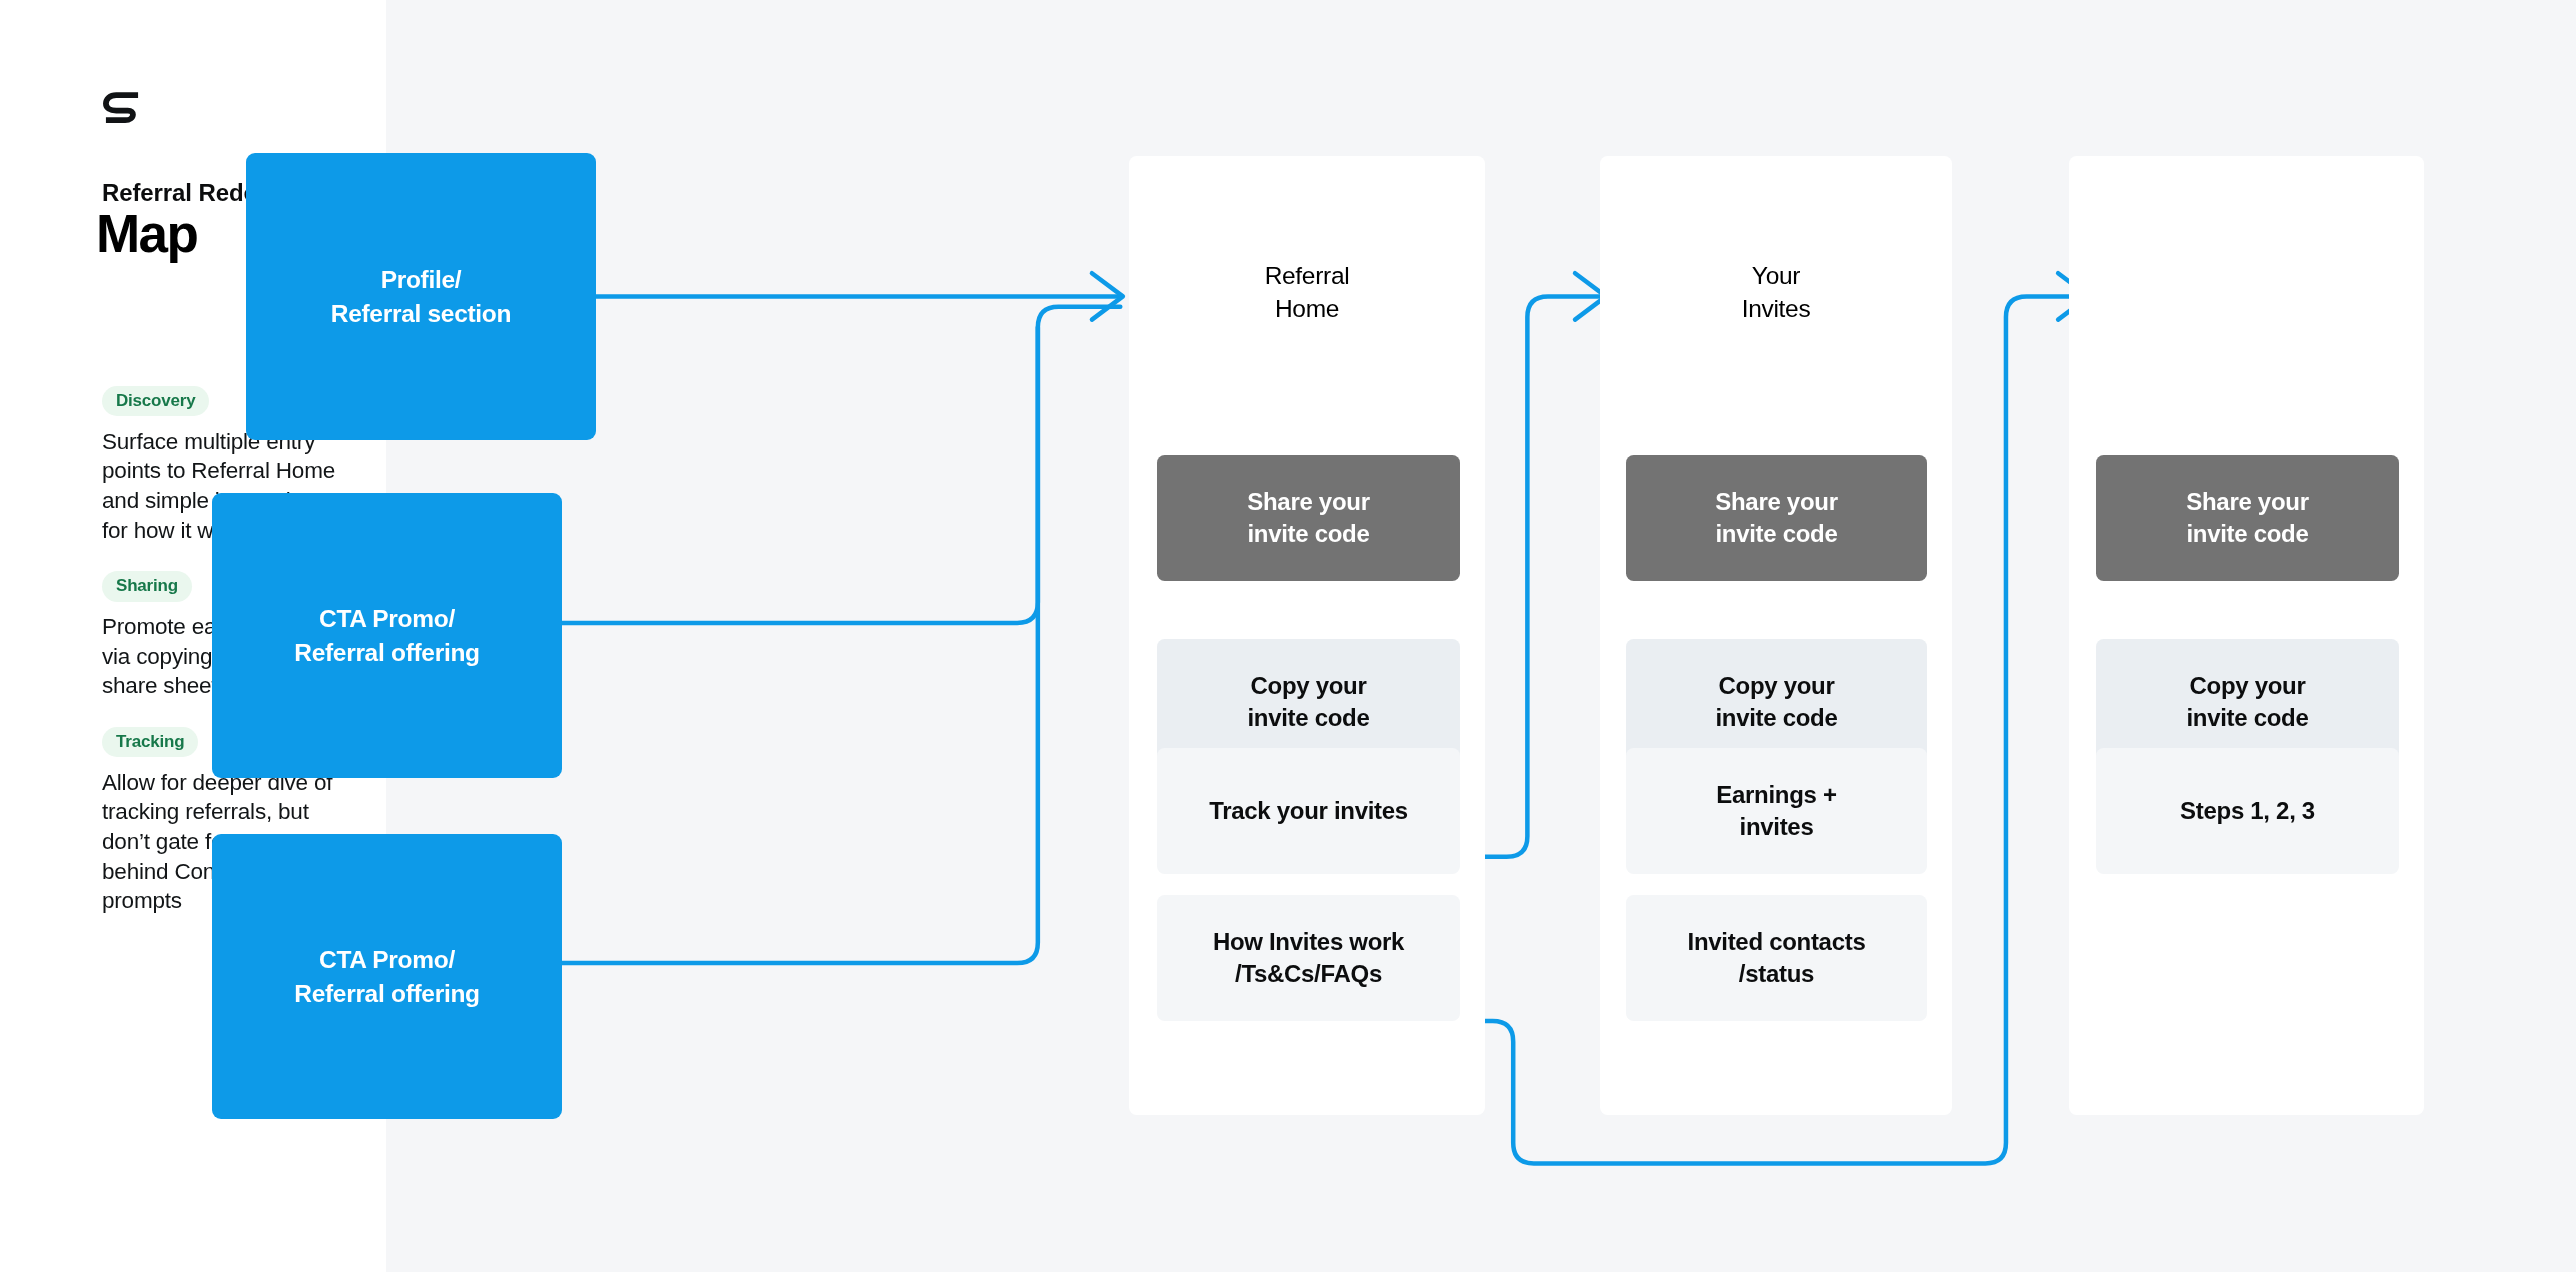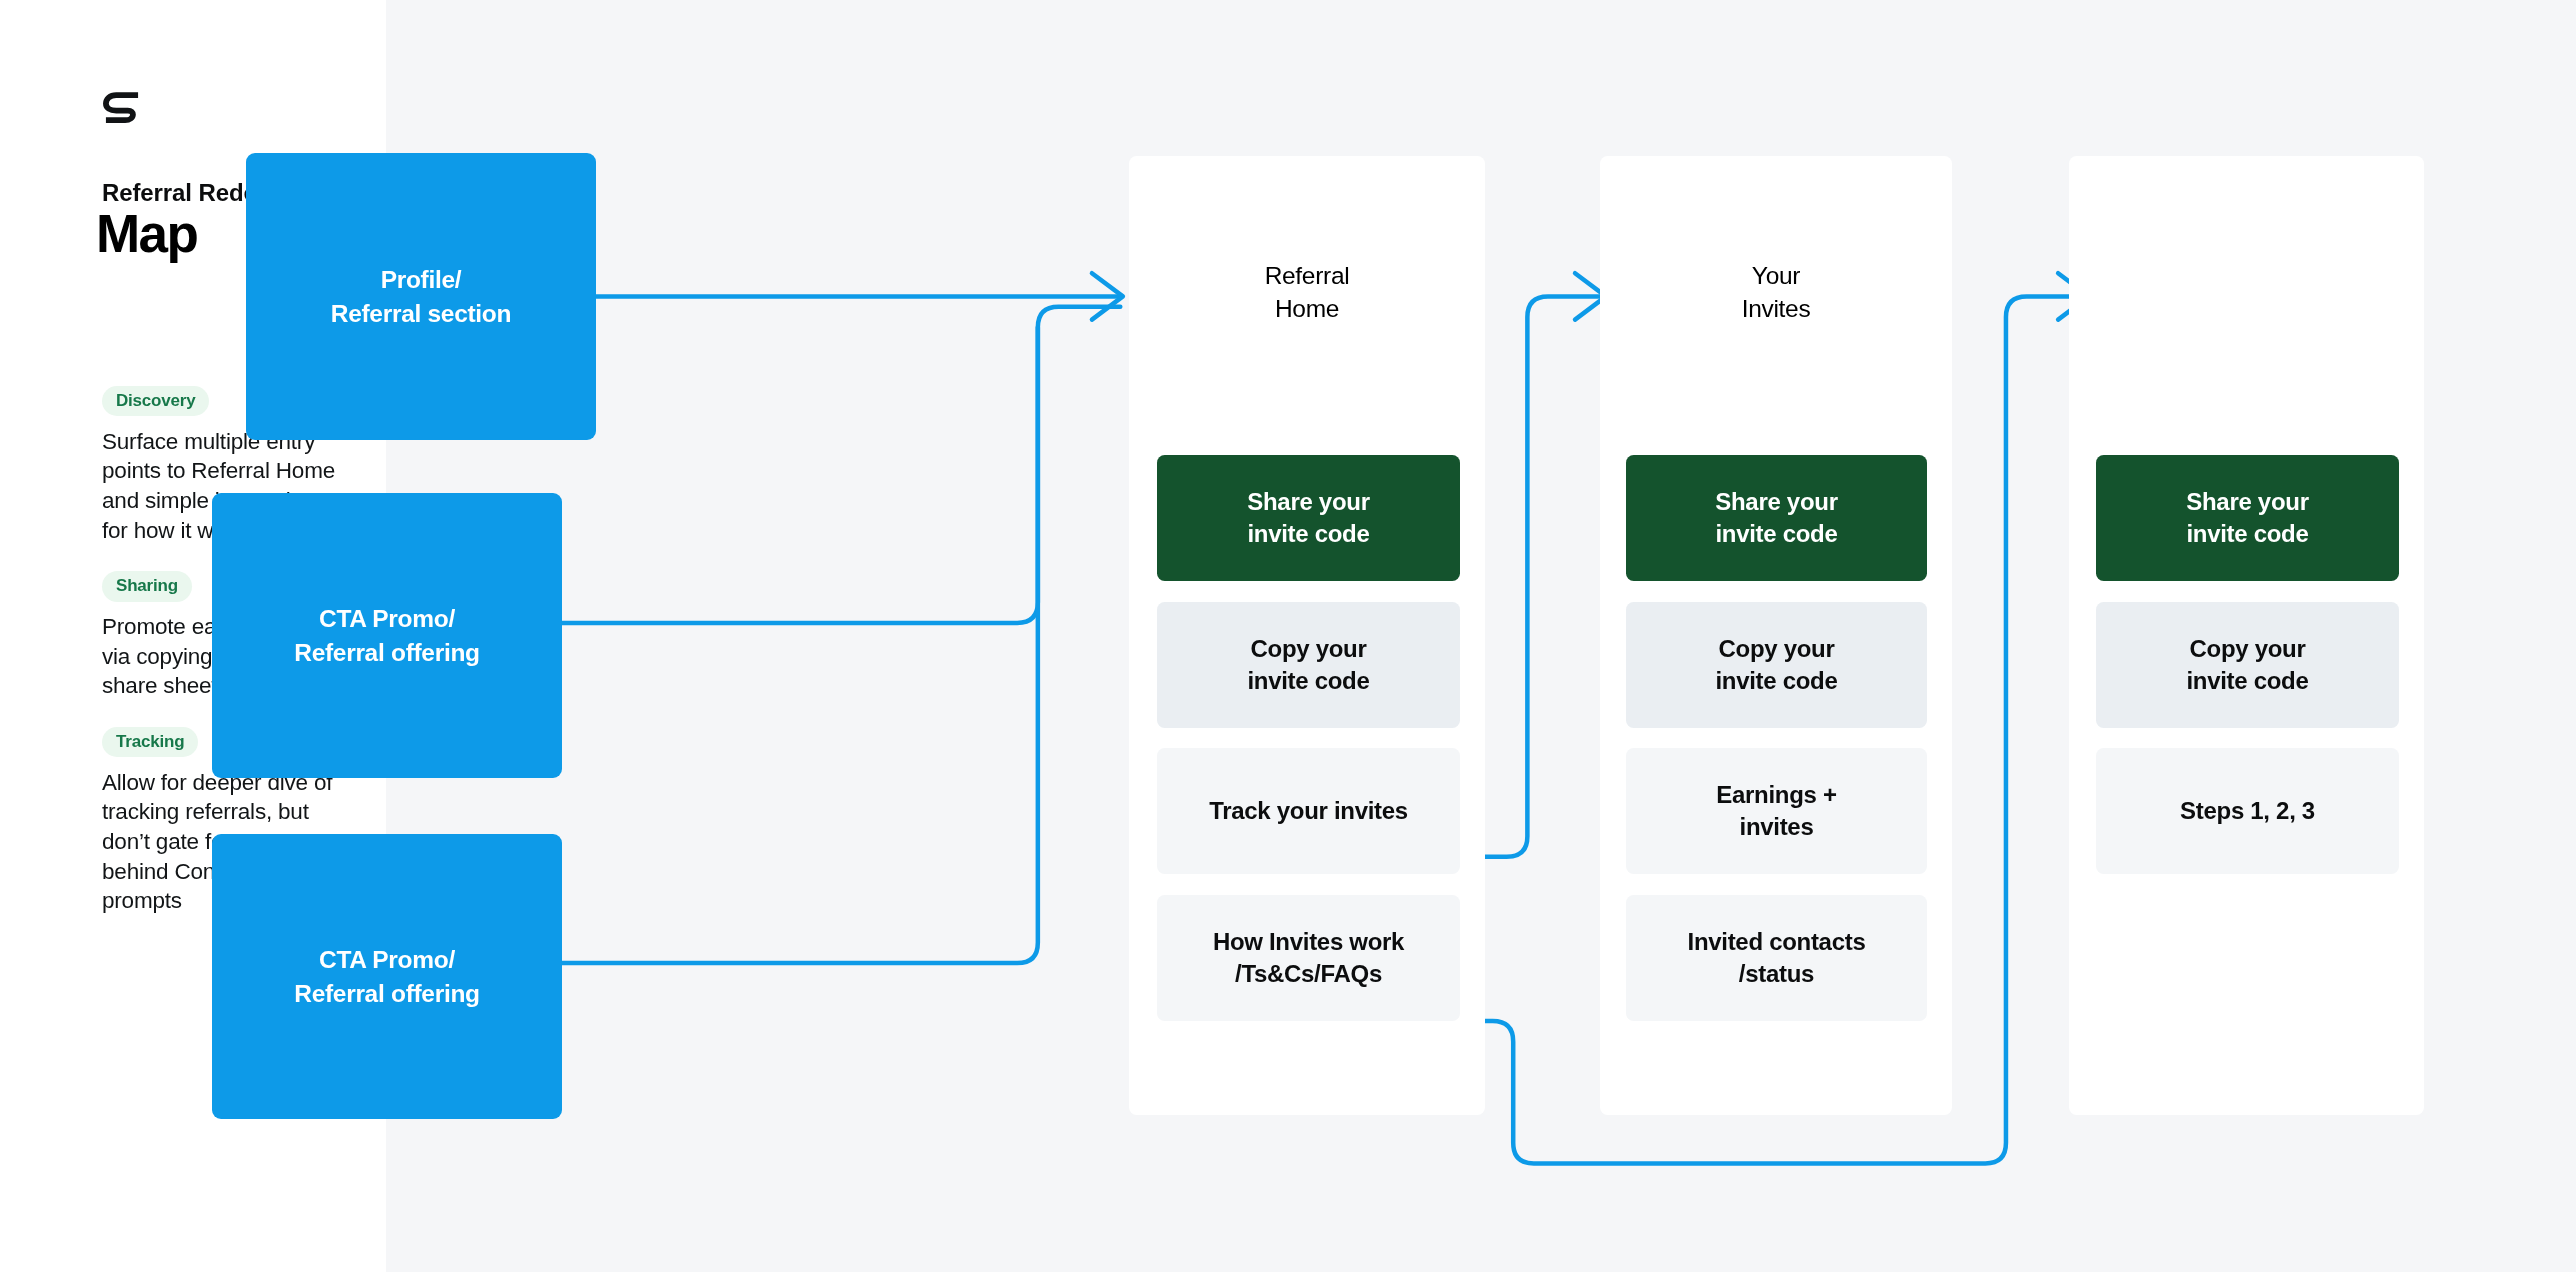--- a/index.html
+++ b/index.html
@@ -82,23 +82,23 @@
   .card {
     position: absolute;
     border-radius: 7.7px;
     display: flex; align-items: center; justify-content: center;
     text-align: center;
   }
   .card .ctext {
     font-size: 24px; font-weight: 700; line-height: 1.34;
     letter-spacing: -0.3px;
   }
-  .card.primary { background: #14532d; }
+  .card.primary { background: #737373; }
   .card.primary .ctext { color: #ffffff; }
-  .card.muted   { background: #eaeef2; }
+  .card.muted   { background: #eaeef2; margin-top: 37px; }
   .card.muted .ctext { color: #0c0d0e; }
   .card.faint   { background: #f4f6f8; }
   .card.faint .ctext { color: #0c0d0e; }
 
   
   .wires { position: absolute; left: 0; top: 0; width: 2190px; height: 1273px; pointer-events: none; }
 </style>
 </head>
 <body>
 

